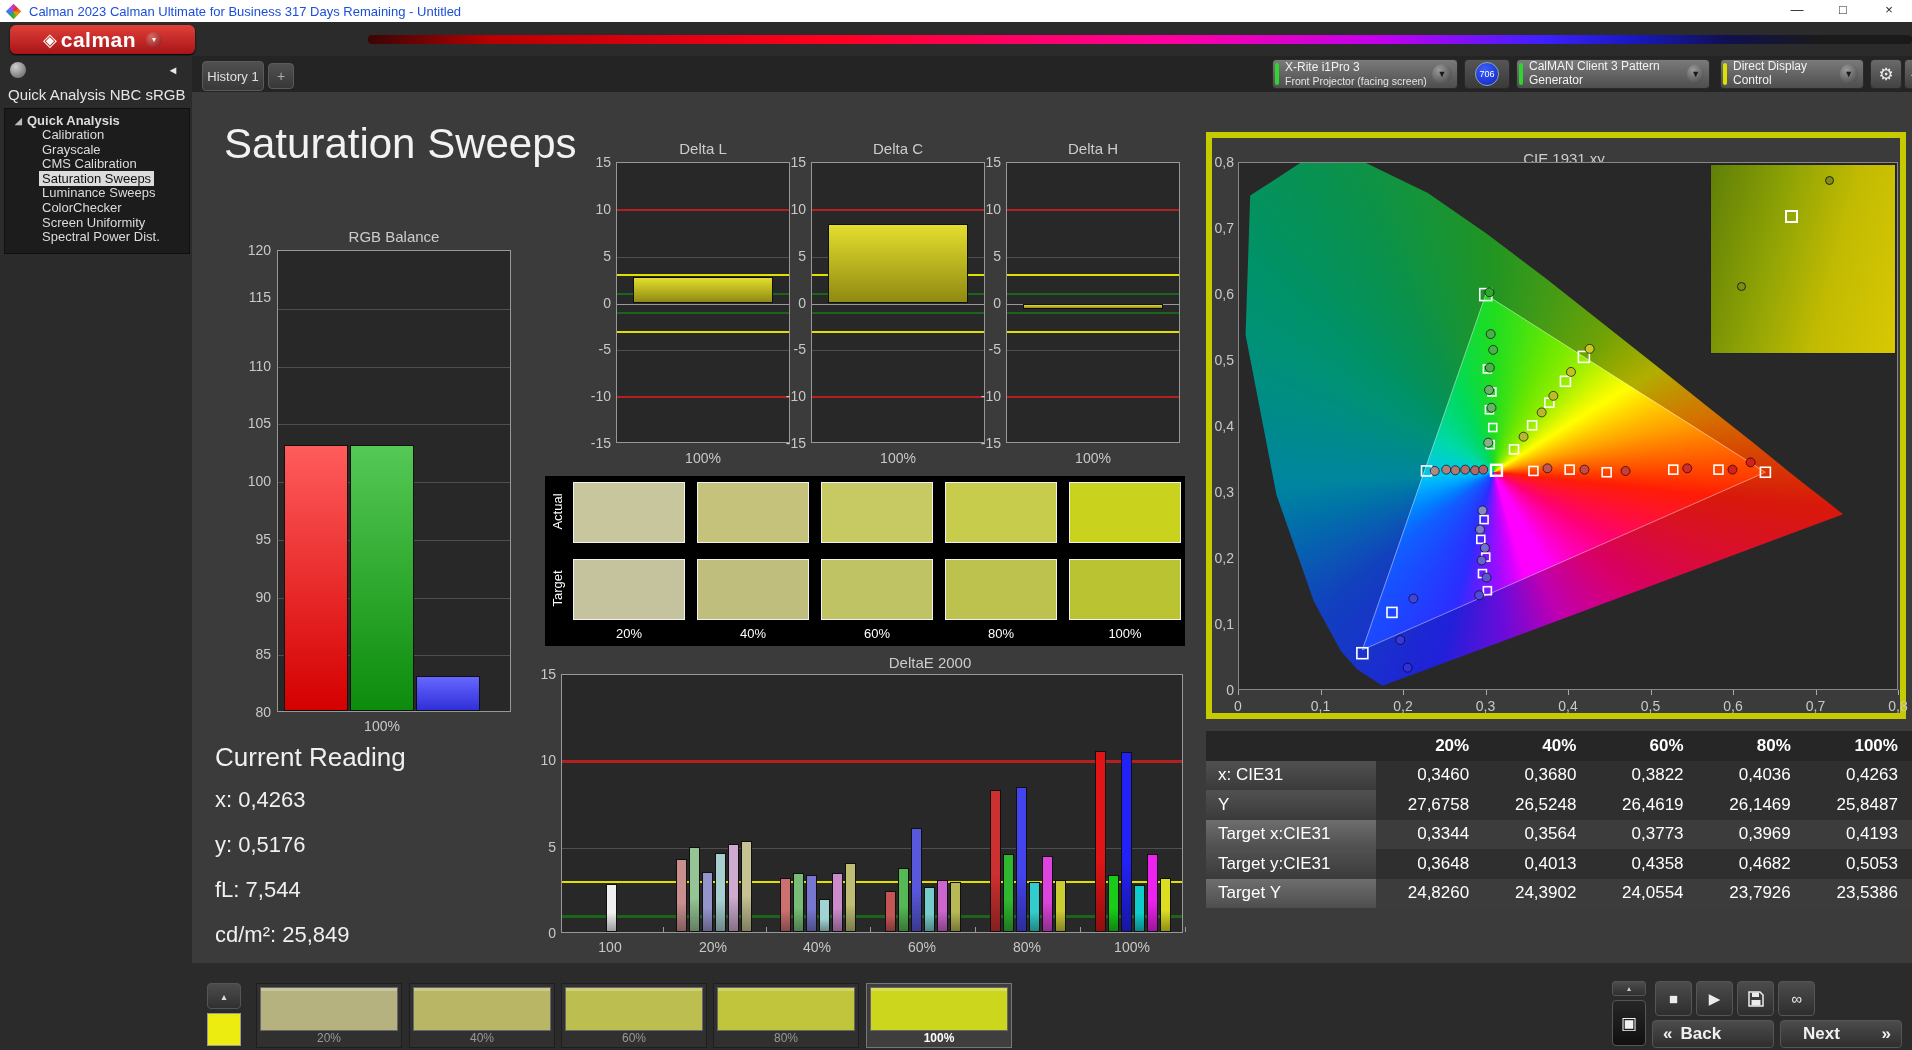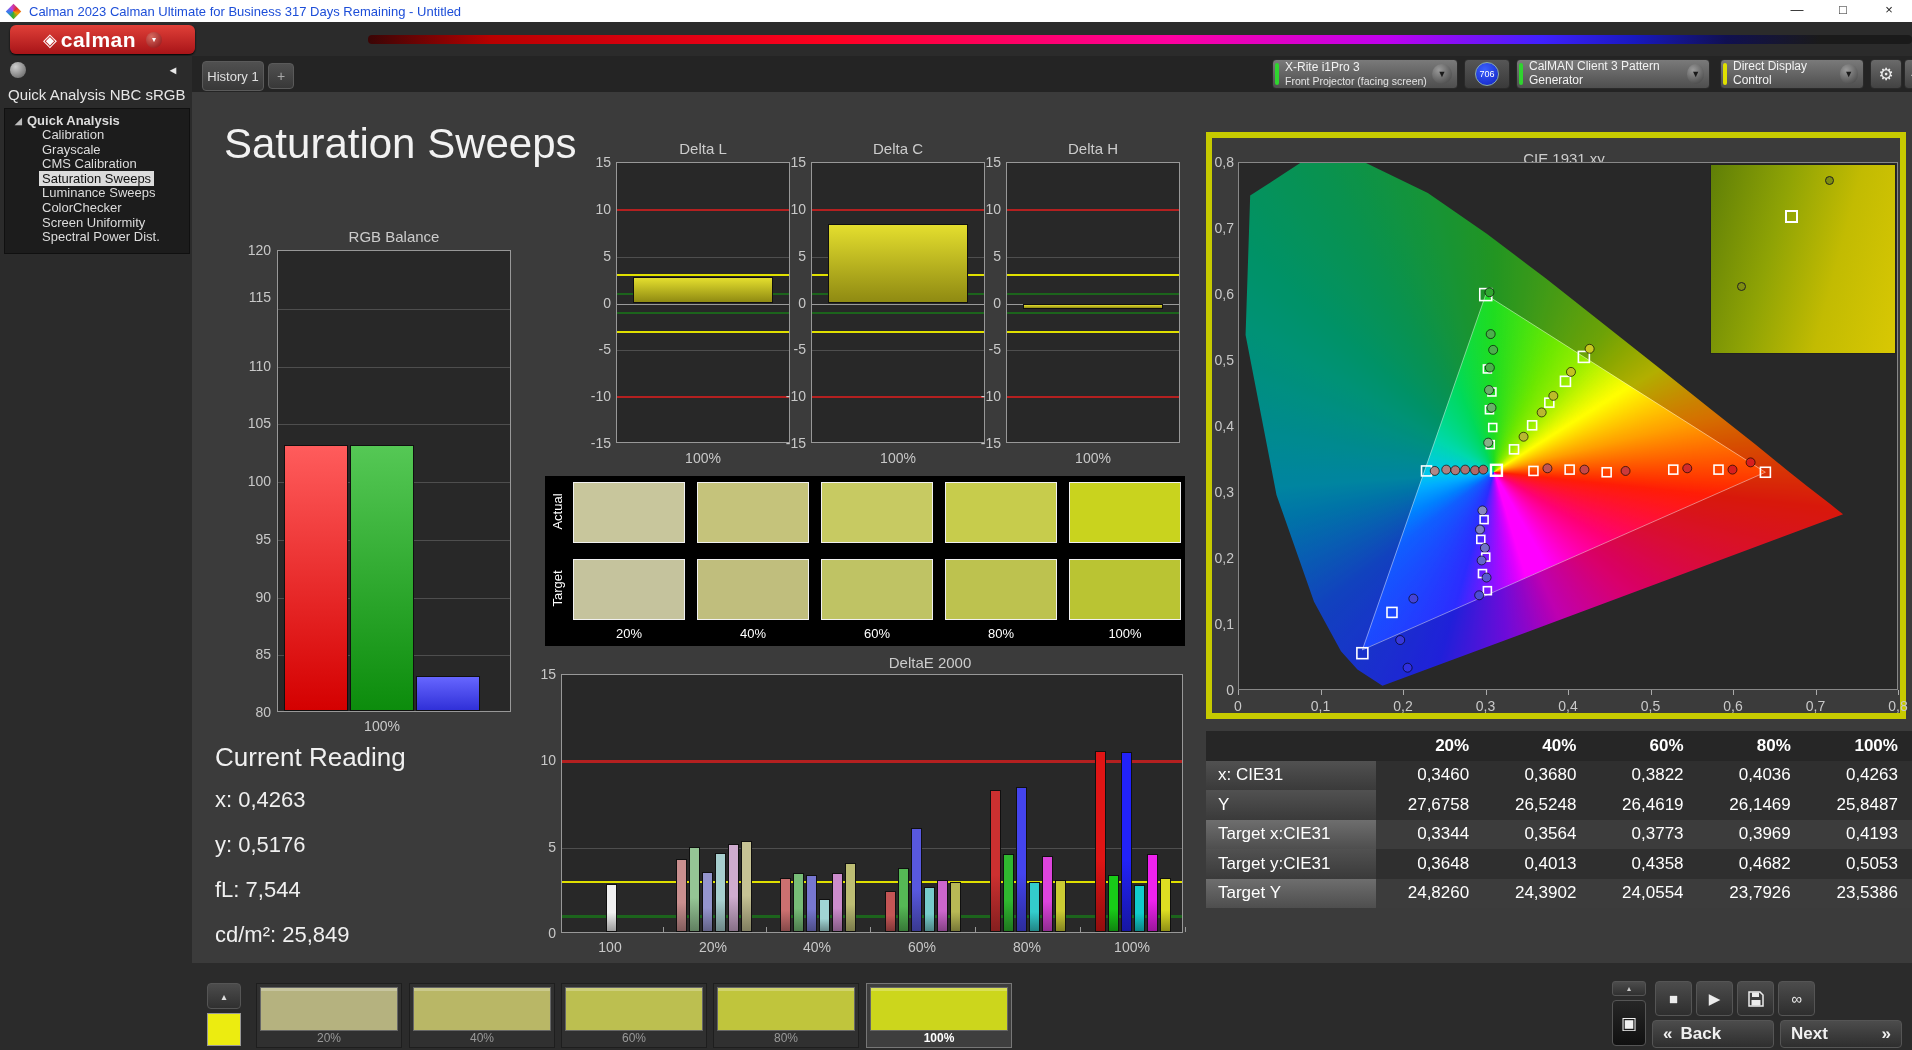--- a/index.html
+++ b/index.html
@@ -626,21 +626,21 @@
     </svg>
   </div>
   <div class="ctl-btn" style="left:1778px;">
     <span>∞</span>
   </div>
   <div class="nav-btn" style="left:1652px;width:122px;">
     <span style="margin:0 8px 0 10px;">«</span>
     <span>Back</span>
   </div>
   <div class="nav-btn" style="left:1780px;width:122px;">
-    <span style="margin-left:10px;">Next</span>
+    <span style="margin-left:22px;">Next</span>
     <span style="margin-left:auto;margin-right:10px;">»</span>
   </div>
 <div class="pat-btn" style="left: 256px;">
       <div class="pat-color" style="background: rgb(181, 178, 127);"></div>
       <div class="pat-label">20%</div>
     </div>
     <div class="pat-btn" style="left: 409px;">
       <div class="pat-color" style="background: rgb(185, 183, 102);"></div>
       <div class="pat-label">40%</div>
     </div>

